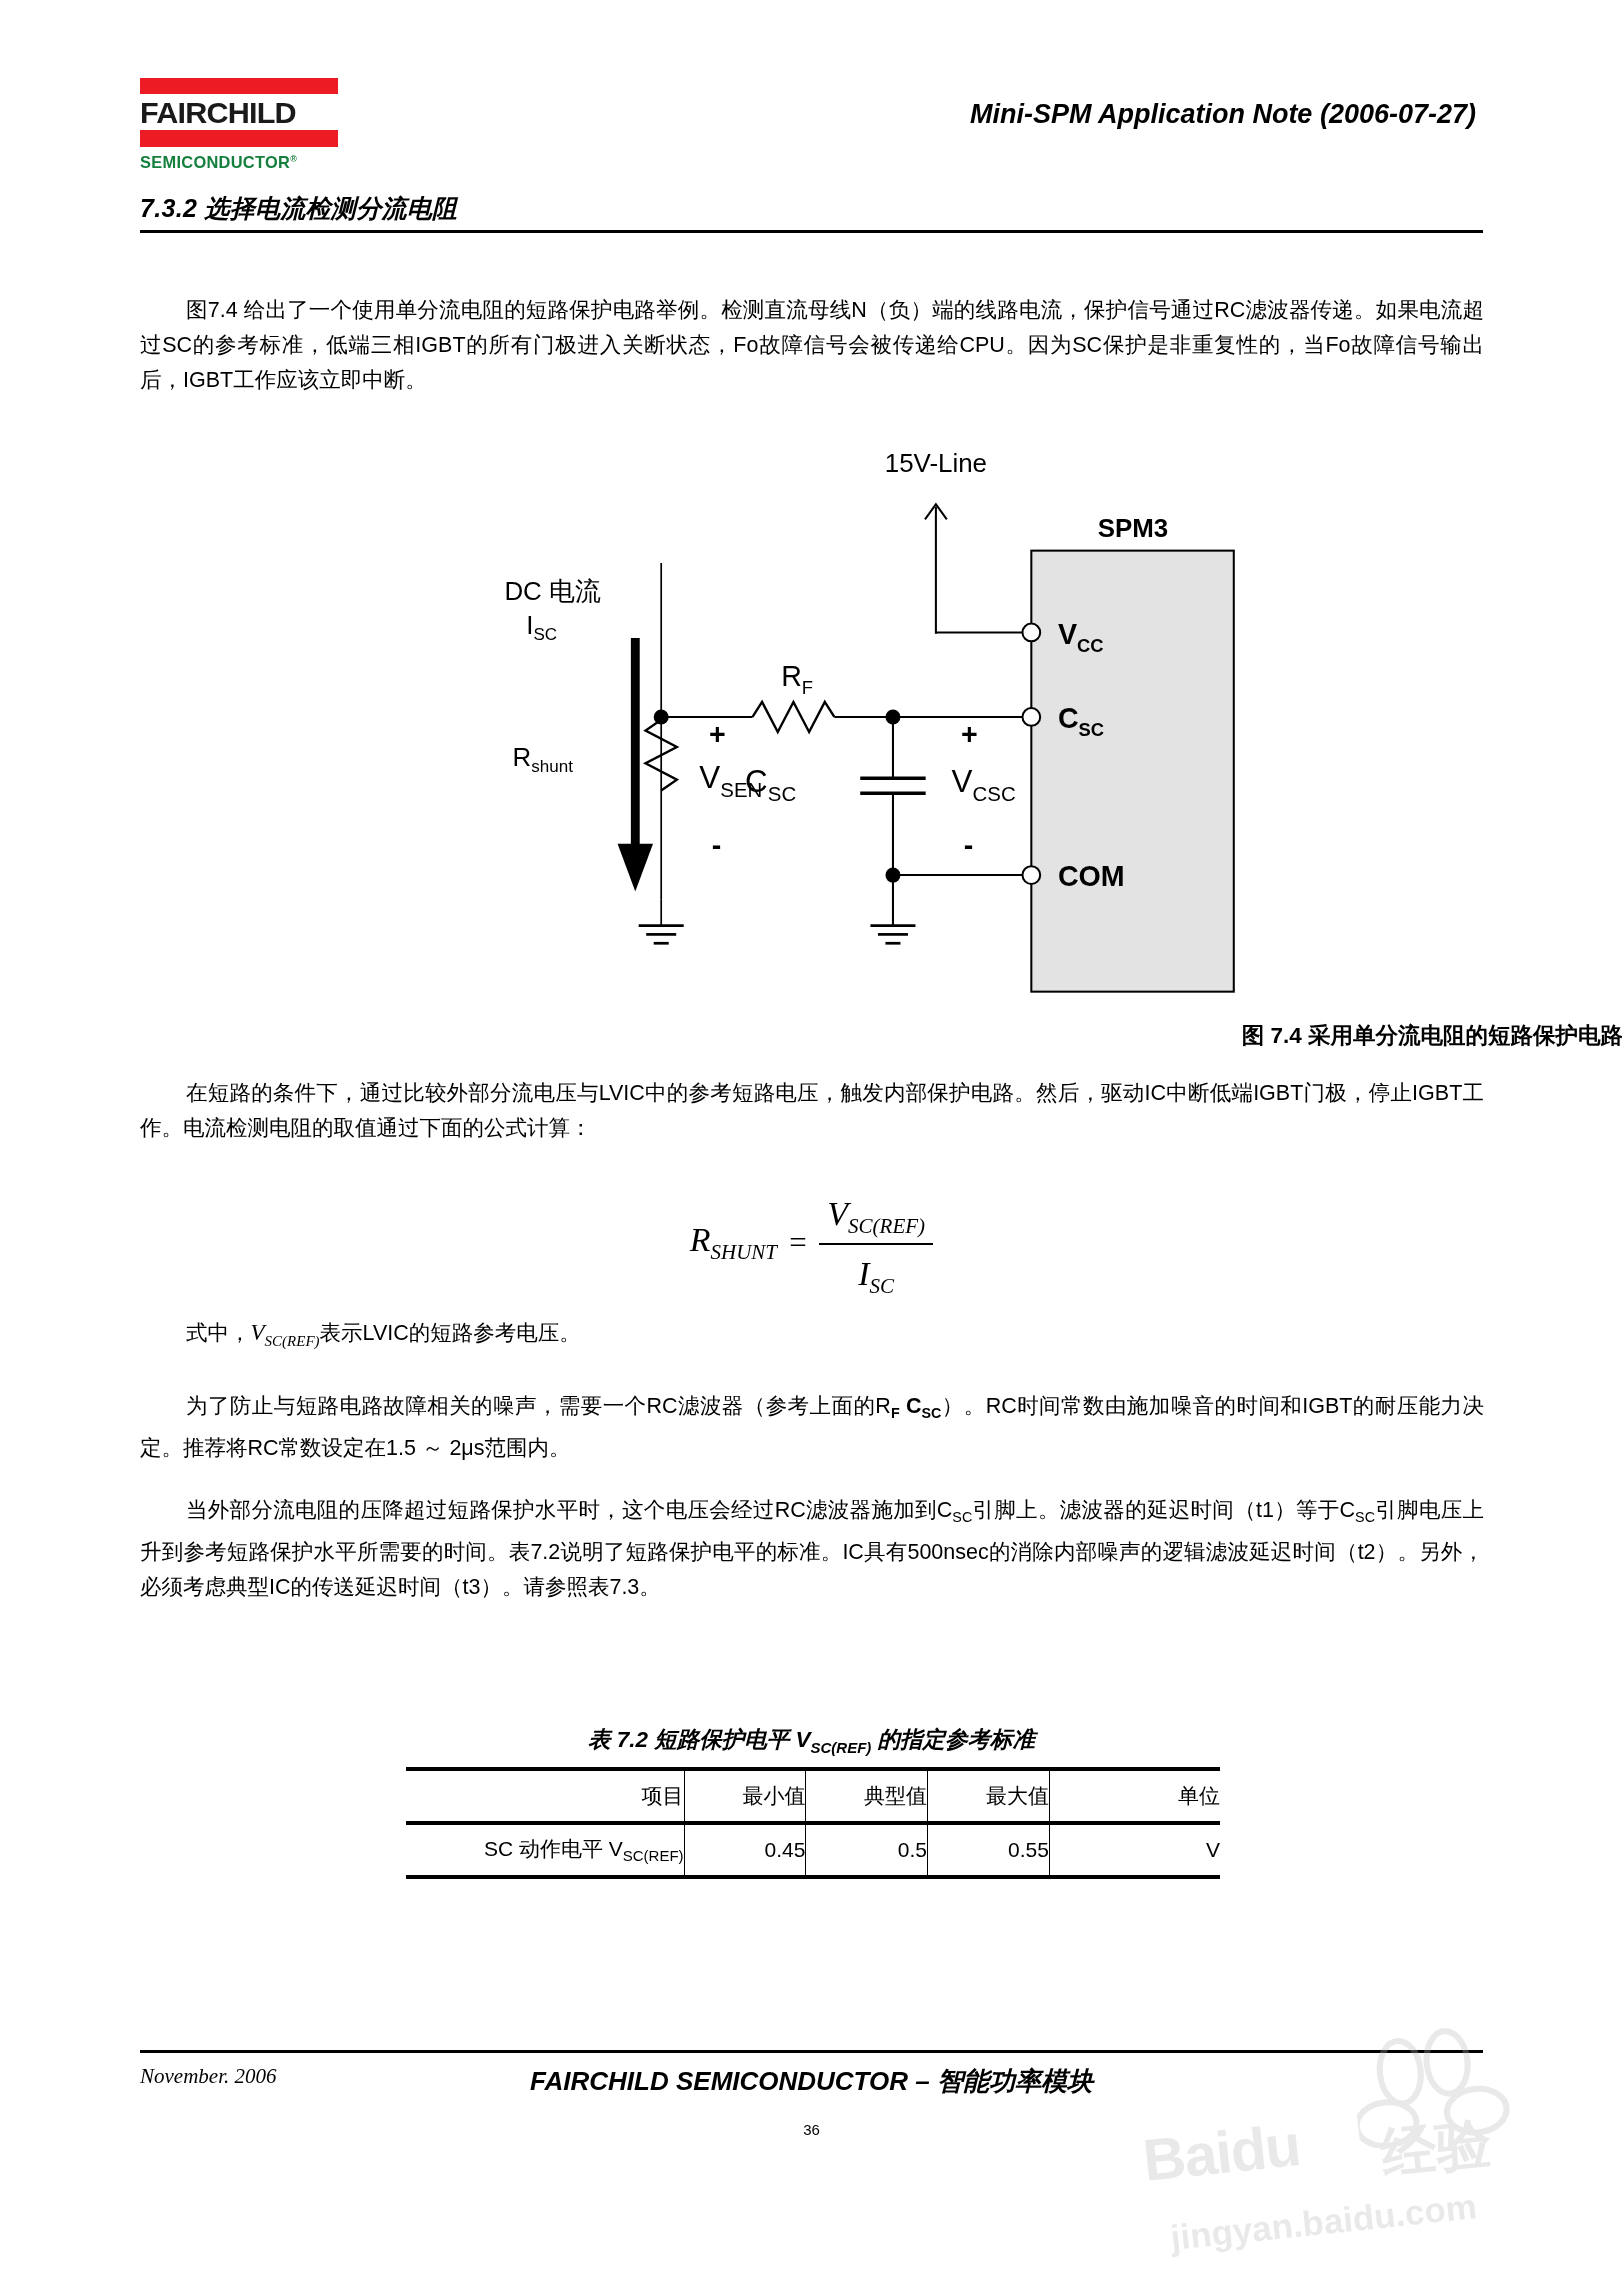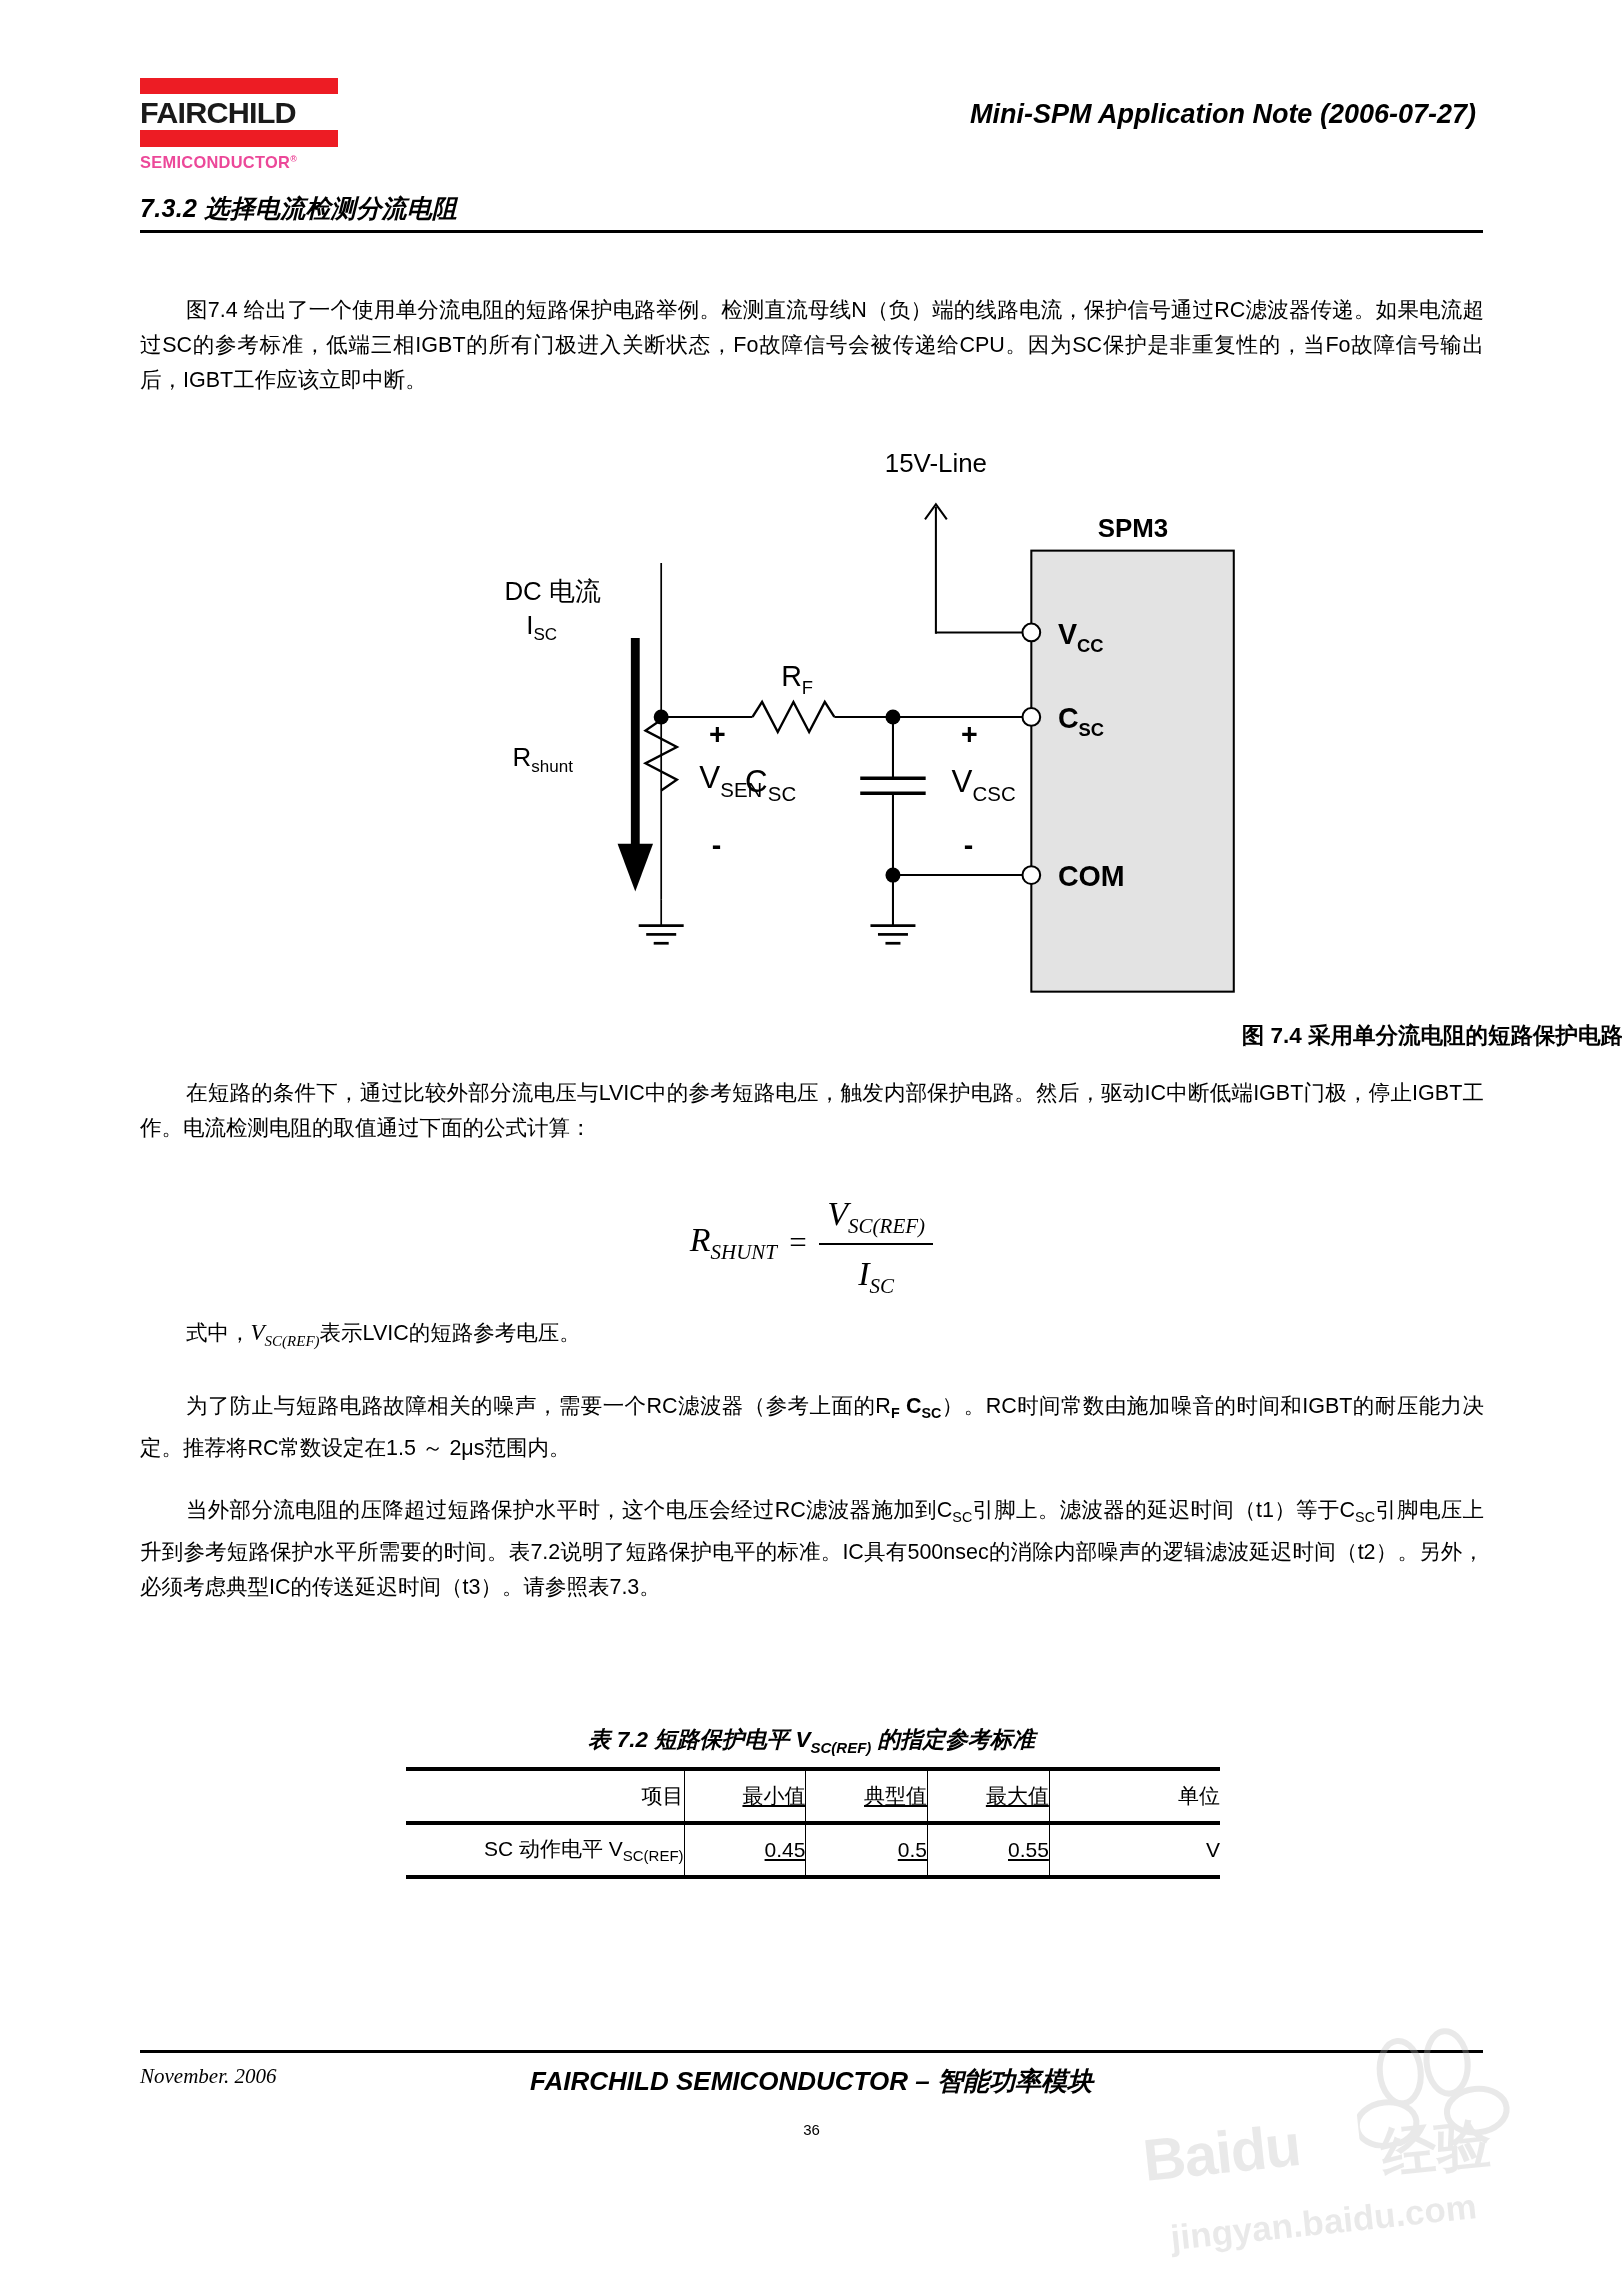--- a/index.html
+++ b/index.html
@@ -49,21 +49,21 @@
     transform: scaleX(1.02);
     transform-origin: left center;
     margin: 2.7px 0 2.7px 0;
   }
   .logo-sub {
     font-family: "Liberation Sans", sans-serif;
     font-weight: bold;
     font-size: 16.4px;
     letter-spacing: 0.3px;
     line-height: 19px;
-    color: #ec4899;
+    color: #15803d;
     margin-top: 3.4px;
   }
   .logo-sub sup {
     font-size: 8.9px;
     vertical-align: super;
   }
   #header-title {
     position: absolute;
     right: 147px;
     top: 31px;
@@ -220,21 +220,21 @@
   #spec-table tr.data-row td {
     border-bottom: 4.1px solid #000;
   }
   #spec-table td:first-child, #spec-table th:first-child {
     border-left: none;
     width: 283px;
   }
   #spec-table td:last-child, #spec-table th:last-child {
     border-right: none;
   }
-  #spec-table .col-num { width: 123px; text-decoration: underline; }
+  #spec-table .col-num { width: 123px; }
   #spec-table .col-unit { width: 133px; padding-left: 40px; }
   #spec-table sub { font-size: 15px; }
 
   
   #footer-rule {
     position: absolute;
     left: 140px;
     right: 140px;
     top: 2050px;
     height: 3.4px;

